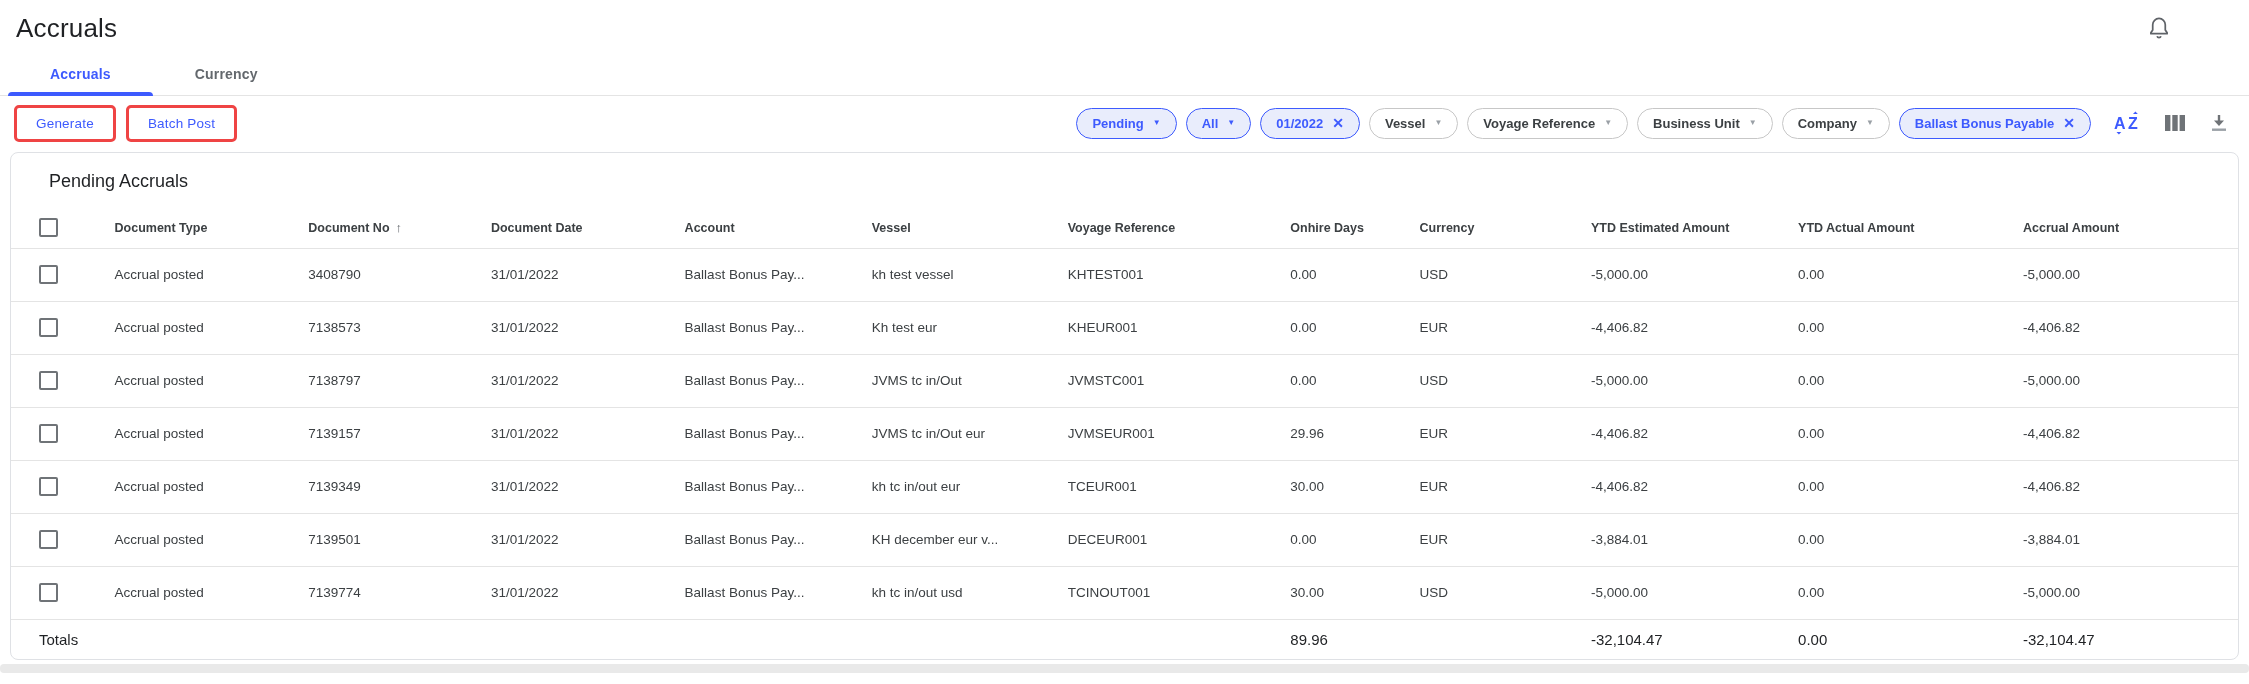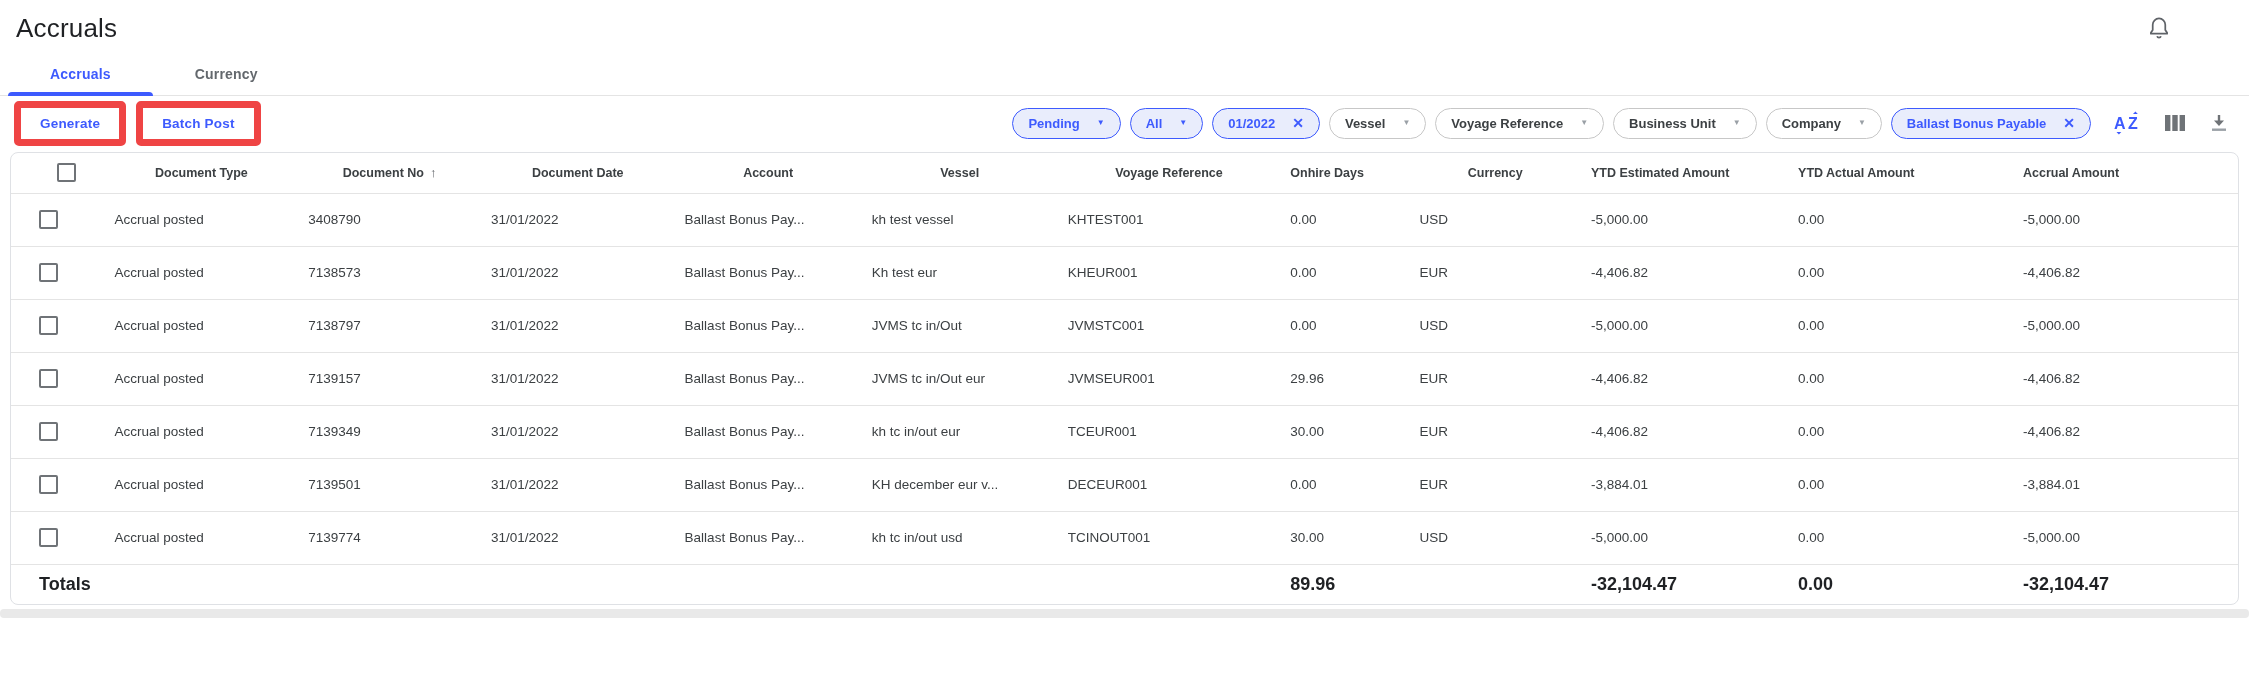--- a/index.html
+++ b/index.html
@@ -17,41 +17,41 @@
   
   .tabs { display:flex; align-items:stretch; height:44px; border-bottom:1px solid #e4e4e4; padding-left:8px; margin-top:4px; }
   .tab { position:relative; display:flex; align-items:center; justify-content:center; padding:0 42px;
          font-size:14px; font-weight:700; color:#63686d; cursor:pointer; letter-spacing:.2px; }
   .tab.active { color:#3d5afe; }
   .tab.active::after { content:""; position:absolute; left:0; right:0; bottom:-1px; height:4px;
                        background:#3d5afe; border-radius:4px 4px 0 0; }
 
   
   .toolbar { display:flex; align-items:center; padding:10px 18px 10px 14px; height:54px; }
-  .action-btn { background:#fff; border:7px solid #ef4444; color:#3d5afe; font-family:inherit;
-                font-size:13.5px; font-weight:700; border-radius:5px; padding:8px 19px; margin-right:10px;
+  .action-btn { background:#fff; border:3px solid #ef4444; color:#3d5afe; font-family:inherit;
+                font-size:13.5px; font-weight:400; border-radius:5px; padding:8px 19px; margin-right:10px;
                 cursor:pointer; letter-spacing:.2px; }
   .toolbar-right { margin-left:auto; display:flex; align-items:center; }
-  .chip { display:inline-flex; align-items:center; gap:17px; height:31px; border-radius:16px;
+  .chip { display:inline-flex; align-items:center; gap:9px; height:31px; border-radius:16px;
           padding:0 15px; font-size:13px; font-weight:700; margin-left:9px; cursor:pointer; white-space:nowrap; }
   .chip.active { background:#e9edfc; border:1px solid #3d5afe; color:#3d5afe; }
   .chip.inactive { background:#fff; border:1px solid #c7c7c7; color:#3c4043; }
   .chip .caret { font-size:8px; line-height:1; }
   .chip.inactive .caret { color:#9aa0a6; }
   .chip .close { font-size:14px; font-weight:700; line-height:1; }
   .toolbar-icons { display:flex; align-items:center; gap:20px; margin-left:22px; }
 
   
   .card { margin:2px 10px 0 10px; border:1px solid #dfe1e5; border-radius:8px; background:#fff; overflow:hidden; }
   .section-title { font-size:18px; font-weight:400; color:#1f2124; padding:18px 0 16px 38px; }
   table { width:100%; border-collapse:collapse; table-layout:fixed; }
   th, td { padding:0 10px; white-space:nowrap; overflow:hidden; text-overflow:ellipsis; }
-  thead th { height:40px; font-size:12.5px; font-weight:700; color:#3c4043; text-align:center; }
+  thead th { height:40px; font-size:12.5px; font-weight:700; color:#3c4043; text-align:left; }
   tbody td { height:53px; font-size:13.5px; color:#3c4043; border-top:1px solid #e4e4e4; }
-  tfoot td { height:40px; font-size:18px; font-weight:700; color:#1f2124; border-top:1px solid #e4e4e4; }
+  tfoot td { height:40px; font-size:15px; font-weight:400; color:#1f2124; border-top:1px solid #e4e4e4; }
   .num { text-align:left; }
   .checkbox { width:19px; height:19px; border:2px solid #6f7377; border-radius:2px; background:#fff;
               display:inline-block; vertical-align:middle; cursor:pointer; }
   .cb-cell { padding-left:28px; }
   .sort-arrow { font-size:13px; color:#5f6368; margin-left:6px; font-weight:400; }
 
   .scroll-strip { height:9px; background:#e9e9e9; margin-top:4px; width:100%; border-radius:4px; }
 </style>
 </head>
 <body>
@@ -138,20 +138,21 @@
           <path d="M12 4v9" stroke="#6f7377" stroke-width="2.4" fill="none"></path>
           <path d="M7 9.5 L12 15 L17 9.5 z" fill="#6f7377"></path>
           <rect x="5" y="17.5" width="14" height="2.4" fill="#9aa0a6"></rect>
         </svg>
       </button>
     </div>
   </div>
 </div>
 
 <section class="card">
+  <h2 class="section-title">Pending Accruals</h2>
   <table>
     <colgroup>
       <col style="width:4.2%">
         <col style="width:8.7%">
         <col style="width:8.2%">
         <col style="width:8.7%">
       <col style="width:8.4%">
         <col style="width:8.8%">
         <col style="width:10.0%">
         <col style="width:5.8%">

